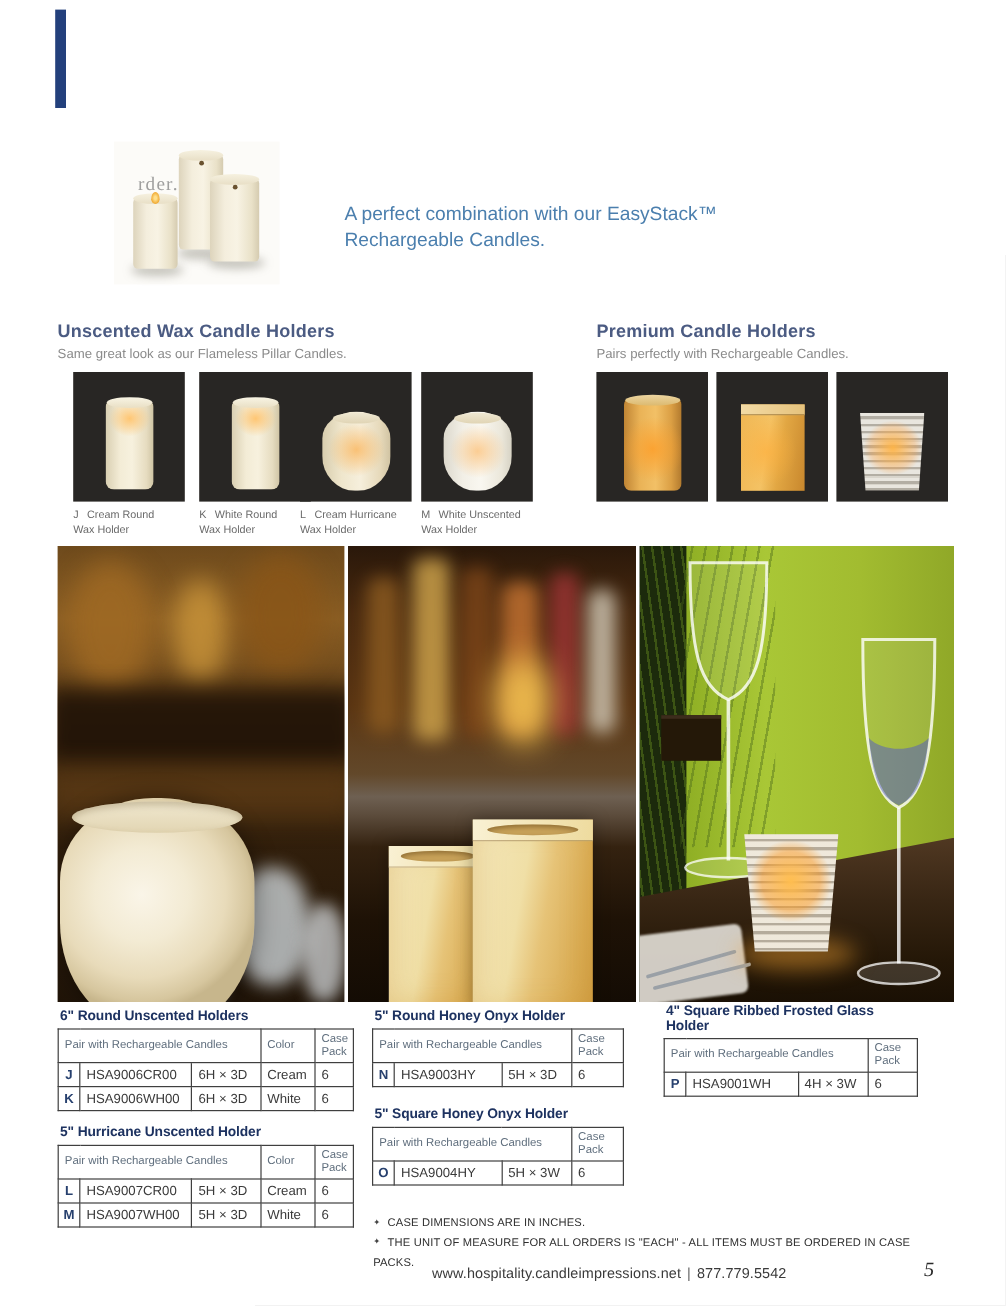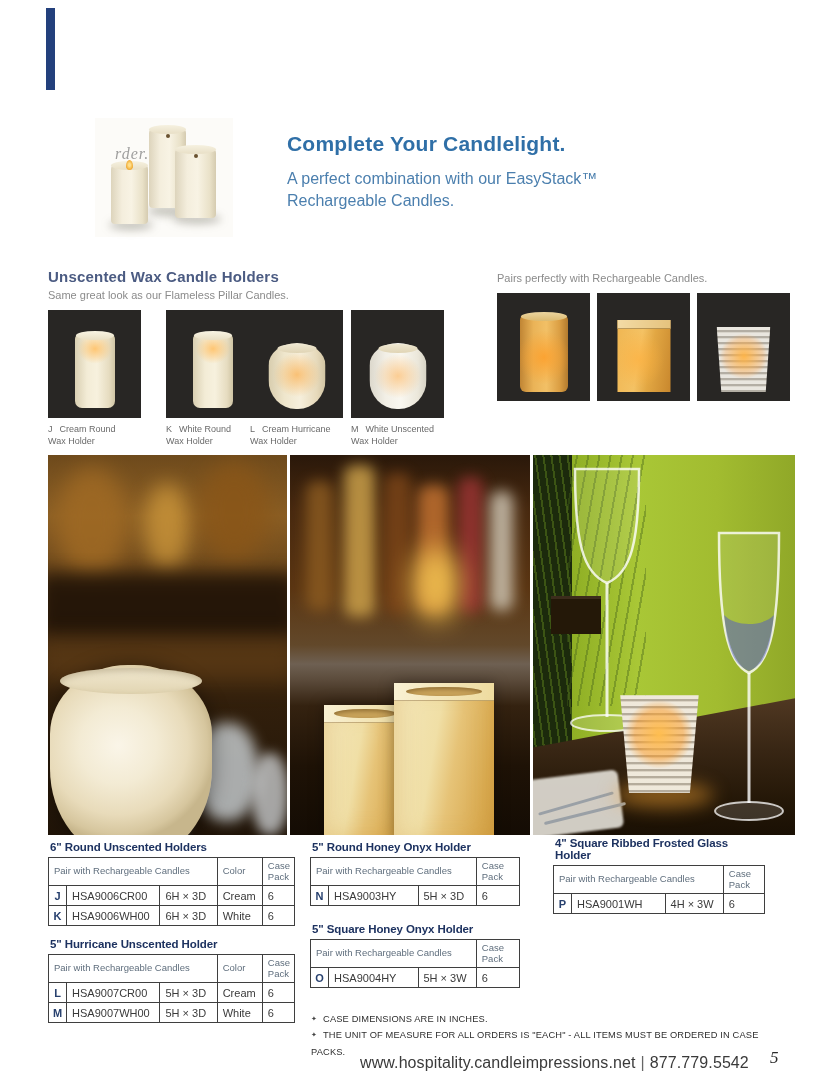--- a/index.html
+++ b/index.html
@@ -27,32 +27,32 @@
   .hshadow { position:absolute; background:rgba(90,85,70,.35); border-radius:50%; filter:blur(4px); }
   .hs1 { left:14px; top:102px; width:44px; height:10px; }
   .hs2 { left:52px; top:88px;  width:42px; height:10px; }
   .hs3 { left:78px; top:96px;  width:48px; height:10px; }
   .flame { position:absolute; width:7px; height:10px; border-radius:50% 50% 50% 50%/60% 60% 40% 40%;
     background:radial-gradient(#ffdf8a 20%,#f0a830 70%,rgba(240,168,48,0)); }
   .fl-left { left:31px; top:42px; }
   .wickdot { position:absolute; width:4px; height:4px; border-radius:50%; background:#6a5230; }
   .wd-back { left:71px; top:16px; } .wd-right { left:99px; top:36px; }
   .watermark { position:absolute; left:20px; top:27px; font-family:"Liberation Serif","DejaVu Serif",serif;
-    font-size:16px; color:#8f8f8f; opacity:.85; letter-spacing:1px;font-style:italic; }
+    font-size:16px; color:#8f8f8f; opacity:.85; letter-spacing:1px; }
   .hero-heading { position:absolute; left:287px; top:132px; font-size:21px; font-weight:bold; color:#2f6fa7; letter-spacing:.2px; }
   .hero-sub { position:absolute; left:287px; top:168px; font-size:16px; color:#4b7fae; line-height:1.35; }
   
   .cat { position:absolute; top:268px; }
   .cat-left  { left:48px; width:432px; }
   .cat-right { left:497px; width:293px; }
   .cat-title { font-size:15px; font-weight:bold; color:#4b5b82; letter-spacing:.2px; }
   .cat-sub { font-size:11px; color:#8b8b8b; margin-top:4px; }
   .thumbrow { position:relative; height:108px; margin-top:9px; }
   .thumb { position:absolute; top:0; width:93px; height:108px; background:#282624; overflow:hidden; }
-  .t0{left:0} .t1{left:118px} .t2{left:202px} .t3{left:303px}
+  .t0{left:13px} .t1{left:118px} .t2{left:202px} .t3{left:303px}
   .r0{left:0} .r1{left:100px} .r2{left:200px}
   .labelrow { position:relative; margin-top:6px; height:26px; }
   .plabel { position:absolute; top:0; width:100px; font-size:9px; color:#6a6a6a; line-height:1.3; white-space:nowrap; }
   .plabel .ltr { margin-right:7px; }
   .cndl { position:absolute; left:50%; transform:translateX(-50%); }
   .wax-round { bottom:10px; width:40px; height:74px; border-radius:5px 5px 7px 7px;
     background:radial-gradient(60% 28% at 50% 20%,rgba(255,196,110,.95),rgba(255,196,110,0) 72%),
       linear-gradient(90deg,#d9cfb2 0%,#f3ecd6 30%,#f7f1de 55%,#e6dcc0 85%,#cfc4a4 100%); }
   .wax-round::before { content:""; position:absolute; left:1px; right:1px; top:-3px; height:9px; border-radius:50%;
     background:linear-gradient(#f8f4e4,#e9dfc4); }
@@ -148,21 +148,21 @@
   .thead td { font-size:9.5px; color:#5f6e7d; height:28px; line-height:1.15; padding:2px 5px; }
   .letter-cell { font-weight:bold; color:#27406e; text-align:center; padding:1px 2px; }
   #tbl-round6 { left:48px; top:841px; width:247px; }
   #tbl-hurricane5 { left:48px; top:938px; width:247px; }
   #tbl-roundOnyx5 { left:310px; top:841px; width:210px; }
   #tbl-squareOnyx5 { left:310px; top:923px; width:210px; }
   #tbl-ribbedGlass4 { left:553px; top:837px; width:212px; }
   
   .notes { position:absolute; left:311px; top:1011px; width:480px; font-size:9.3px; color:#2e2e2e; line-height:1.75; letter-spacing:.15px; }
   .notes .bullet { font-size:7px; margin-right:6px; vertical-align:1px; color:#444; }
-  .footer-text { position:absolute; top:1054px; left:360px; width:388px; font-size:16px; color:#3a3a3a; letter-spacing:.1px; }
+  .footer-text { position:absolute; top:1054px; left:360px; width:388px; font-size:12px; color:#3a3a3a; letter-spacing:.1px; }
   .footer-text .sep { margin:0 5px; color:#666; }
   .page-number { position:absolute; top:1048px; left:770px; font-family:"Liberation Serif","DejaVu Serif",serif;
     font-style:italic; font-size:17px; color:#2a2a2a; }
 </style>
 </head>
 <body>
 
 <div class="page">
 
   <div class="accent-bar"></div>
@@ -172,21 +172,20 @@
     <div class="hshadow hs2"></div>
     <div class="hshadow hs3"></div>
     <div class="hcndl hc-back"></div>
     <div class="hcndl hc-left"></div>
     <div class="hcndl hc-right"></div>
     <div class="wickdot wd-back"></div>
     <div class="wickdot wd-right"></div>
     <div class="flame fl-left"></div>
     <span class="watermark">rder.</span>
   </div>
-  <h2 class="hero-heading">Complete Your Candlelight.</h2>
   <p class="hero-sub"><span>A perfect combination with our EasyStack™</span><br><span>Rechargeable Candles.</span></p>
 
   <div class="cat cat-left">
     <div class="cat-title">Unscented Wax Candle Holders</div>
     <div class="cat-sub">Same great look as our Flameless Pillar Candles.</div>
     <div class="thumbrow">
       <div class="thumb t0">
           <div class="cndl wax-round"></div>
         </div>
       <div class="thumb t1">
@@ -201,20 +200,21 @@
     </div>
     <div class="labelrow">
       <div class="plabel t0"><span class="ltr">J</span><span>Cream Round</span><br><span>Wax Holder</span></div>
       <div class="plabel t1"><span class="ltr">K</span><span>White Round</span><br><span>Wax Holder</span></div>
       <div class="plabel t2"><span class="ltr">L</span><span>Cream Hurricane</span><br><span>Wax Holder</span></div>
       <div class="plabel t3"><span class="ltr">M</span><span>White Unscented</span><br><span>Wax Holder</span></div>
     </div>
   </div>
 
   <div class="cat cat-right">
+    <div class="cat-title">Premium Candle Holders</div>
     <div class="cat-sub">Pairs perfectly with Rechargeable Candles.</div>
     <div class="thumbrow">
       <div class="thumb r0">
           <div class="cndl onyx-round"></div>
         </div>
       <div class="thumb r1">
           <div class="cndl onyx-square"></div>
         </div>
       <div class="thumb r2">
           <div class="cndl ribbed-glass"></div>

